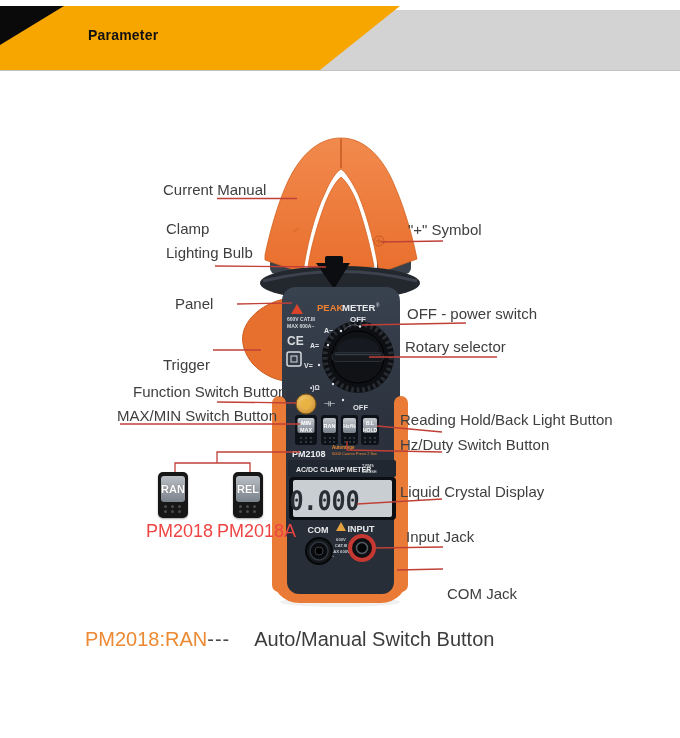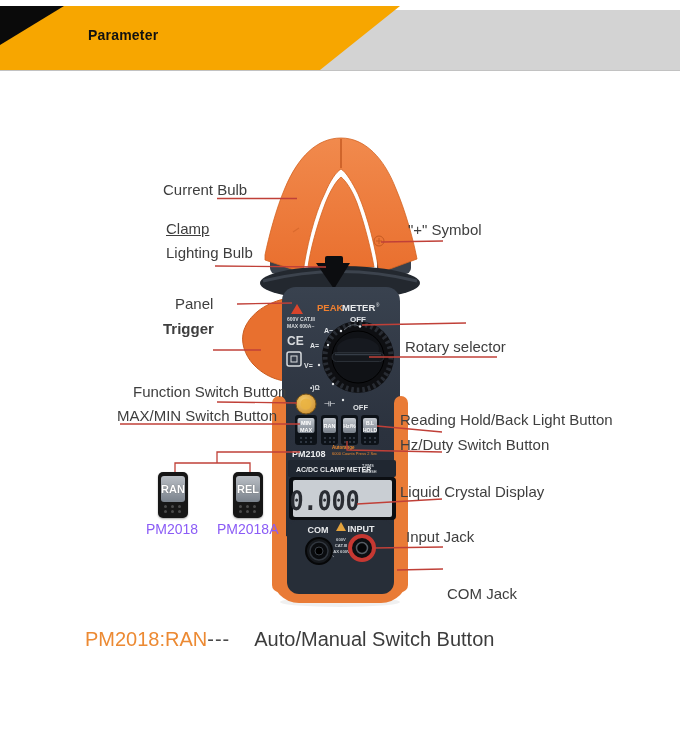--- a/index.html
+++ b/index.html
@@ -24,21 +24,21 @@
   
   .lbl{position:absolute;font-size:15px;color:#3e3e3e;white-space:nowrap;}
   
   .inset-btn{position:absolute;width:30px;height:46px;background:#161616;border-radius:5px;
     box-shadow:0 1px 2px rgba(0,0,0,.35);}
   .inset-face{margin:4px 3px 0 3px;height:26px;border-radius:3px;
     background:linear-gradient(#b9bec4,#7a828c);display:flex;align-items:center;justify-content:center;
     color:#fff;font-weight:bold;font-size:11px;text-shadow:0 0 1px #555;}
   .inset-dots{display:flex;flex-wrap:wrap;width:18px;margin:3px auto 0 auto;gap:2px 4px;}
   .inset-dots i{width:3px;height:3px;border-radius:50%;background:#4a4a4a;display:block;}
-  .inset-cap{position:absolute;font-size:14px;color:#8b5cf6;text-align:left;white-space:nowrap;}
+  .inset-cap{position:absolute;font-size:18px;color:#ef4444;text-align:right;white-space:nowrap;}
   
   .footer-line{position:absolute;left:85px;font-size:20px;white-space:nowrap;}
   .fo-model{color:#ec8a33;}
   .fo-dash{color:#4a4a4a;letter-spacing:1px;}
   .fo-desc{color:#3c3c3c;margin-left:24px;}
   svg{position:absolute;left:0;top:0;}
   svg text{font-family:"Liberation Sans",sans-serif;}
   .seg{font-family:"DejaVu Sans Mono",monospace;font-weight:bold;}
 </style>
 </head>
@@ -246,29 +246,30 @@
       <line x1="362" y1="325" x2="466" y2="323"></line>
       <line x1="369" y1="357" x2="497" y2="357"></line>
       <line x1="377" y1="426" x2="442" y2="432"></line>
       <polyline points="347,441 347,450 442,452"></polyline>
       <line x1="357" y1="504" x2="442" y2="499"></line>
       <line x1="373" y1="548" x2="443" y2="547"></line>
       <line x1="397" y1="570" x2="443" y2="569"></line>
     </g>
   </svg>
 
-  <div class="lbl" style="left:163px;top:181px;">Current Bulb</div>
-  <div class="lbl" style="left:166px;top:220px;text-decoration:underline;">Clamp</div>
+  <div class="lbl" style="left:163px;top:181px;">Current Manual</div>
+  <div class="lbl" style="left:166px;top:220px;">Clamp</div>
   <div class="lbl" style="left:166px;top:244px;">Lighting Bulb</div>
   <div class="lbl" style="left:175px;top:295px;">Panel</div>
-  <div class="lbl" style="left:163px;top:320px;font-weight:bold;">Trigger</div>
+  <div class="lbl" style="left:163px;top:356px;">Trigger</div>
   <div class="lbl" style="left:133px;top:383px;">Function Switch Button</div>
   <div class="lbl" style="left:117px;top:407px;">MAX/MIN Switch Button</div>
 
   <div class="lbl" style="left:408px;top:221px;">"+" Symbol</div>
+  <div class="lbl" style="left:407px;top:305px;">OFF - power switch</div>
   <div class="lbl" style="left:405px;top:338px;">Rotary selector</div>
   <div class="lbl" style="left:400px;top:411px;">Reading Hold/Back Light Button</div>
   <div class="lbl" style="left:400px;top:483px;">Liquid Crystal Display</div>
   <div class="lbl" style="left:400px;top:436px;">Hz/Duty Switch Button</div>
   <div class="lbl" style="left:406px;top:528px;">Input Jack</div>
   <div class="lbl" style="left:447px;top:561px;margin-top:24px;">COM Jack</div>
 
   <div class="inset-btn" style="left:158px;top:472px;">
     <div class="inset-face">RAN</div>
     <div class="inset-dots">

